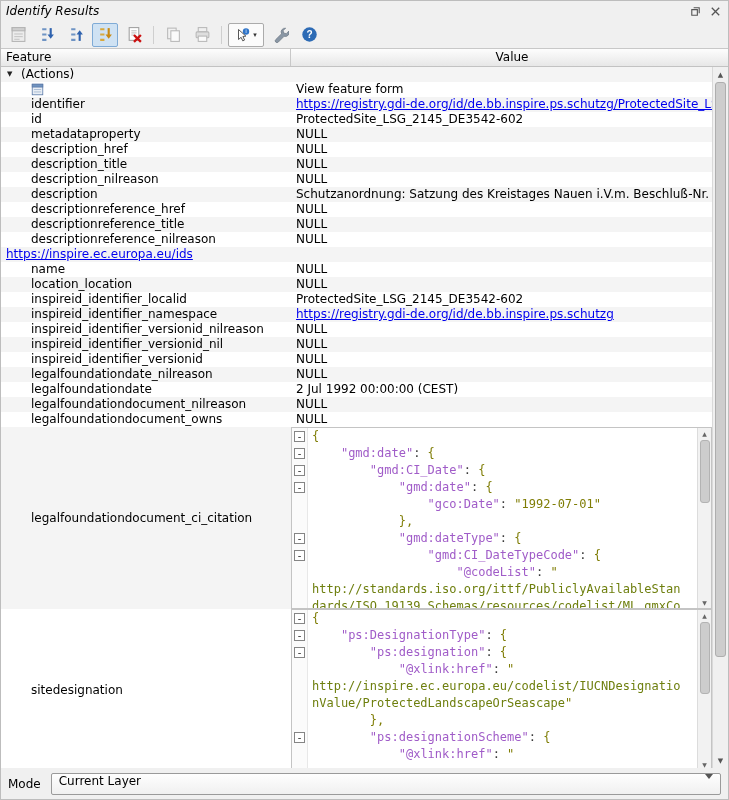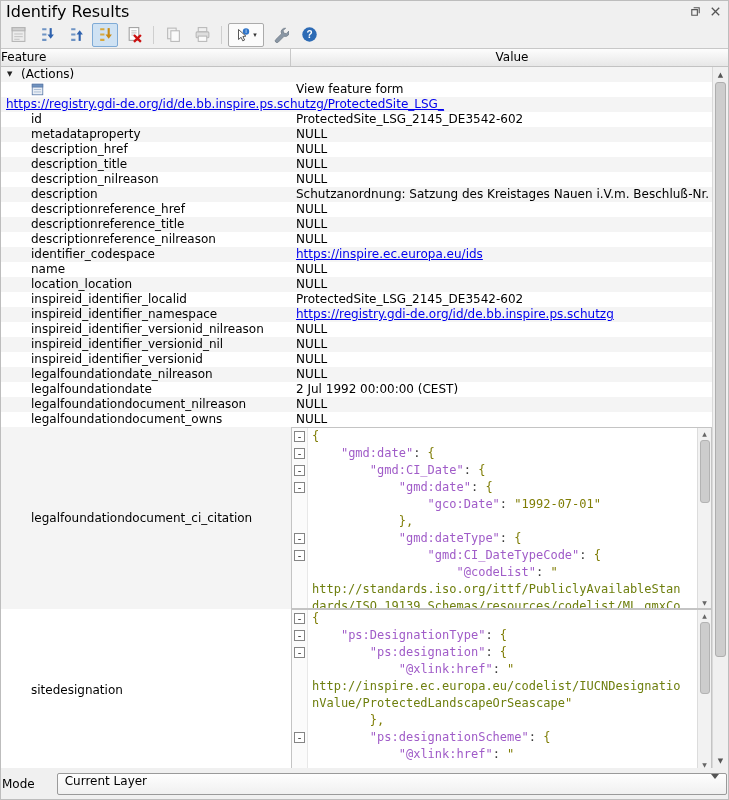--- a/index.html
+++ b/index.html
@@ -4,36 +4,36 @@
 <style>
   * { margin:0; padding:0; box-sizing:border-box; }
   html,body { width:729px; height:800px; overflow:hidden; }
   body { font-family:"DejaVu Sans","Liberation Sans",sans-serif; font-size:12px; color:#000; background:#f0f0f0; }
   :root { --link:#0000ee; --tok-key:#a05cc8; --tok-str:#7f7d05; --tok-url:#6e7f0e; --tok-brace:#7f7d05; }
 
   .panel { width:729px; height:800px; display:flex; flex-direction:column; background:#f0f0f0; border:1px solid #bdbdbd; }
 
   
   .titlebar { height:20px; flex:0 0 20px; display:flex; align-items:center; padding:0 5px; }
-  .title { font-size:16px; }
+  .title { font-size:12px;font-style:italic; }
   .win-btns { margin-left:auto; display:flex; gap:4px; }
   .win-btn { width:16px; height:16px; display:flex; align-items:center; justify-content:center; cursor:default; }
 
   
   .toolbar { height:27px; flex:0 0 27px; display:flex; align-items:center; padding:0 4px; gap:3px; }
   .tbtn { width:26px; height:24px; border:1px solid transparent; border-radius:2px; background:transparent; display:flex; align-items:center; justify-content:center; padding:0; }
   .tbtn.pressed { background:#cfe2f3; border-color:#7fabd6; }
   .tbtn.framed { width:36px; border-color:#ababab; background:#fbfbfb; gap:2px; }
   .tsep { width:1px; height:18px; background:#cfcfcf; margin:0 3px; }
   .dd-arrow { font-size:7px; color:#333; }
 
   
   .grid { flex:1; display:flex; flex-direction:column; position:relative; background:#fff; overflow:hidden; border-top:1px solid #c8c8c8; }
   .grid-header { height:18px; flex:0 0 18px; display:flex; background:linear-gradient(#fdfdfd,#e7e7e7); border-bottom:1px solid #c2c2c2; }
-  .h-feature { width:290px; flex:0 0 290px; border-right:1px solid #c8c8c8; line-height:17px; }
+  .h-feature { width:290px; flex:0 0 290px; padding-left:5px; border-right:1px solid #c8c8c8; line-height:17px; }
   .h-value { flex:1; padding-left:5px; line-height:17px;text-align:center; }
   .grid-body { flex:1; margin-right:16px; overflow:hidden; display:flex; flex-direction:column; }
 
   .row { display:flex; flex:0 0 15px; height:15px; line-height:15px; align-items:center; background:#fff; }
   .row.stripe { background:#f4f4f4; }
   .cell-feature { width:290px; flex:0 0 290px; display:flex; align-items:center; overflow:hidden; white-space:nowrap; }
   .cell-feature.indent { padding-left:30px; }
   .group-row .cell-feature { padding-left:6px; }
   .tree-arrow { font-size:7px; color:#222; width:14px; display:inline-block; }
   .cell-value { flex:1; overflow:hidden; white-space:nowrap; padding-left:5px; }
@@ -62,21 +62,21 @@
   .ed-arrow.down { margin-top:auto; }
   .ed-thumb { width:10px; background:#cdcdcd; border:1px solid #b3b3b3; border-radius:3px; margin-top:1px; flex:0 0 auto; }
 
   
   .vscrollbar { position:absolute; top:18px; right:0; bottom:0; width:16px; background:#f0f0f0; border-left:1px solid #d9d9d9; display:flex; flex-direction:column; }
   .sb-arrow { height:15px; flex:0 0 15px; display:flex; align-items:center; justify-content:center; font-size:7px; color:#555; }
   .sb-thumb { flex:0 0 auto; height:82%; margin:0 2px; background:#cdcdcd; border:1px solid #aeaeae; border-radius:3px; }
   .sb-down { margin-top:auto; }
 
   
-  .modebar { height:31px; flex:0 0 31px; display:flex; align-items:center; padding:0 1px; gap:22px; background:#f0f0f0; }
+  .modebar { height:31px; flex:0 0 31px; display:flex; align-items:center; padding:0 7px; gap:10px; background:#f0f0f0; }
   .combo { flex:1; height:22px; background:linear-gradient(#fefefe,#f0f0f0); border:1px solid #9a9a9a; border-radius:2px; display:flex; align-items:flex-start; padding:0 7px; }
   .combo-arrow { width:0; height:0; border-left:4px solid transparent; border-right:4px solid transparent; border-top:5px solid #555; margin-left:auto; }
 </style>
 </head>
 <body>
 
 <div class="panel">
 
   <div class="titlebar">
     <span class="title">Identify Results</span>
@@ -188,20 +188,23 @@
             <svg class="action-icon" width="13" height="13" viewBox="0 0 16 16">
               <rect x="1.5" y="1.5" width="13" height="13" fill="#e9eef5" stroke="#5b7aa8"></rect>
               <rect x="1.5" y="1.5" width="13" height="3.5" fill="#6f93c0" stroke="#5b7aa8"></rect>
               <line x1="3.5" y1="8" x2="12.5" y2="8" stroke="#9fb4cf"></line>
               <line x1="3.5" y1="11" x2="12.5" y2="11" stroke="#9fb4cf"></line>
             </svg>
           </div>
           <div class="cell-value"><span>View feature form</span></div>
         </div>
         <div class="row stripe">
+          <div class="cell-feature indent">
+            <span>identifier</span>
+          </div>
           <div class="cell-value"><a class="val-link">https://registry.gdi-de.org/id/de.bb.inspire.ps.schutzg/ProtectedSite_LSG_</a></div>
         </div>
         <div class="row">
           <div class="cell-feature indent">
             <span>id</span>
           </div>
           <div class="cell-value"><span>ProtectedSite_LSG_2145_DE3542-602</span></div>
         </div>
         <div class="row stripe">
           <div class="cell-feature indent">
@@ -245,23 +248,20 @@
           </div>
           <div class="cell-value"><span>NULL</span></div>
         </div>
         <div class="row">
           <div class="cell-feature indent">
             <span>descriptionreference_nilreason</span>
           </div>
           <div class="cell-value"><span>NULL</span></div>
         </div>
         <div class="row stripe">
-          <div class="cell-feature indent">
-            <span>identifier_codespace</span>
-          </div>
           <div class="cell-value"><a class="val-link">https://inspire.ec.europa.eu/ids</a></div>
         </div>
         <div class="row">
           <div class="cell-feature indent">
             <span>name</span>
           </div>
           <div class="cell-value"><span>NULL</span></div>
         </div>
         <div class="row stripe">
           <div class="cell-feature indent">

